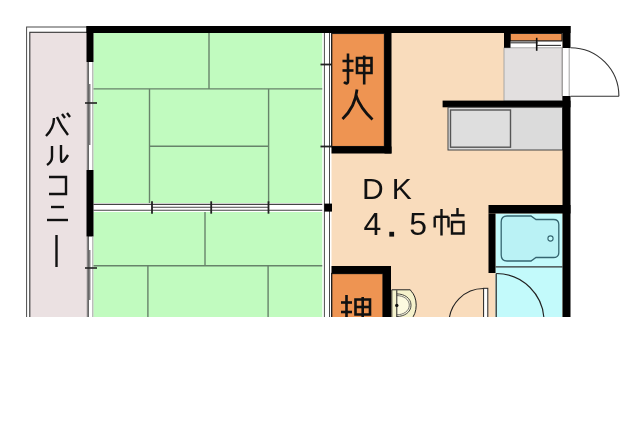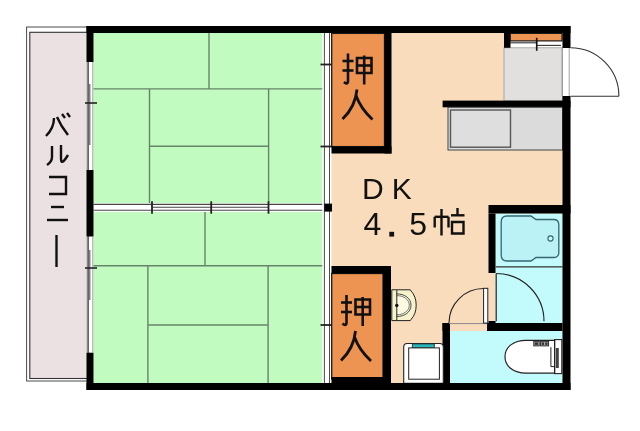--- a/index.html
+++ b/index.html
@@ -1,16 +1,16 @@
 <!DOCTYPE html>
 <html><head>
 <meta charset="utf-8">
 <style>
 html,body{margin:0;padding:0;background:#fff;}
-#c{position:relative;width:640px;height:431px;font-family:"Liberation Sans",sans-serif;}
+#c{position:relative;width:640px;height:317px;font-family:"Liberation Sans",sans-serif;}
 </style>
 </head>
 <body>
 <div id="c">
 <svg width="640" height="431" viewBox="0 0 640 431">
 <rect x="0" y="0" width="640" height="431" fill="#ffffff"></rect>
 
 <rect x="26.6" y="27" width="61.4" height="354" fill="#ffffff" stroke="#4a4a4a" stroke-width="1"></rect>
 <rect x="29.8" y="32.3" width="58.2" height="346.2" fill="#EBE1E2" stroke="#333" stroke-width="1.1"></rect>
 

